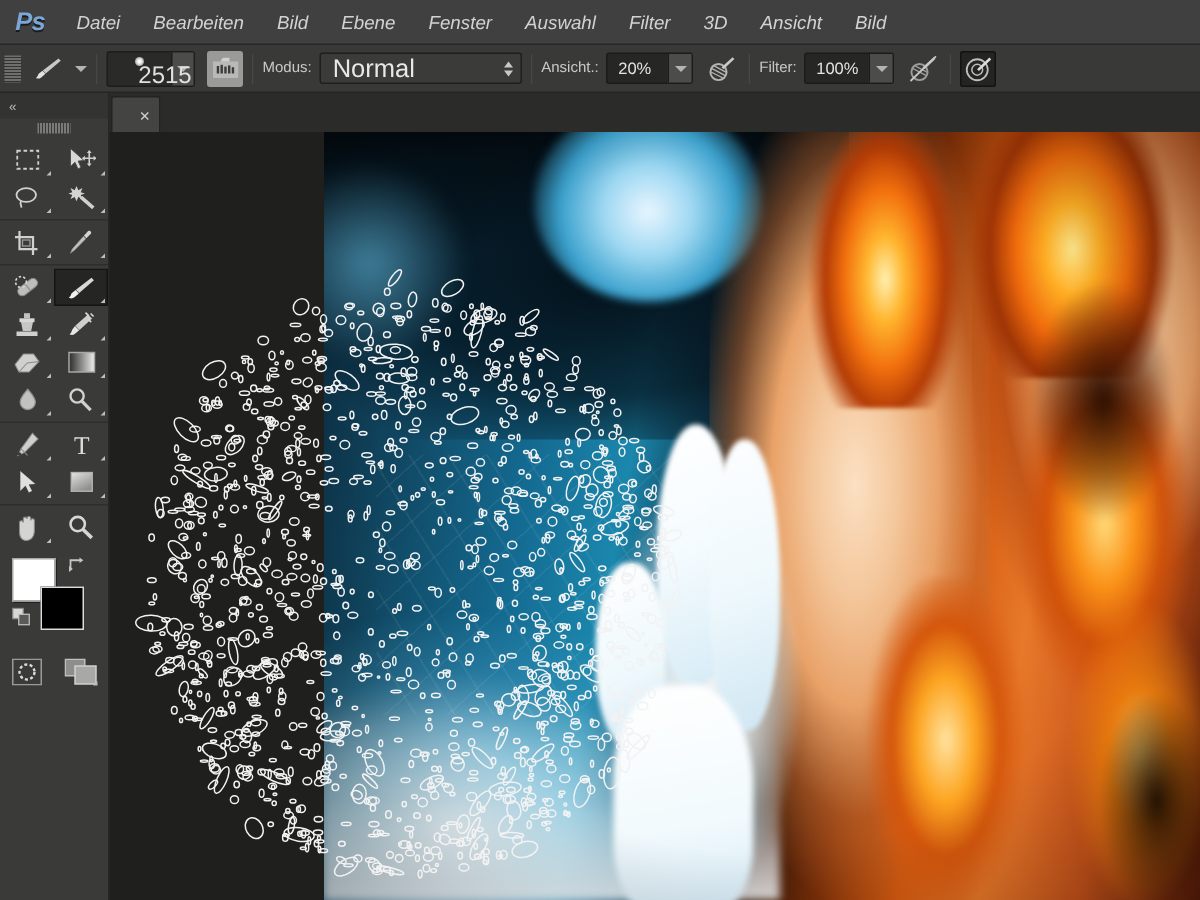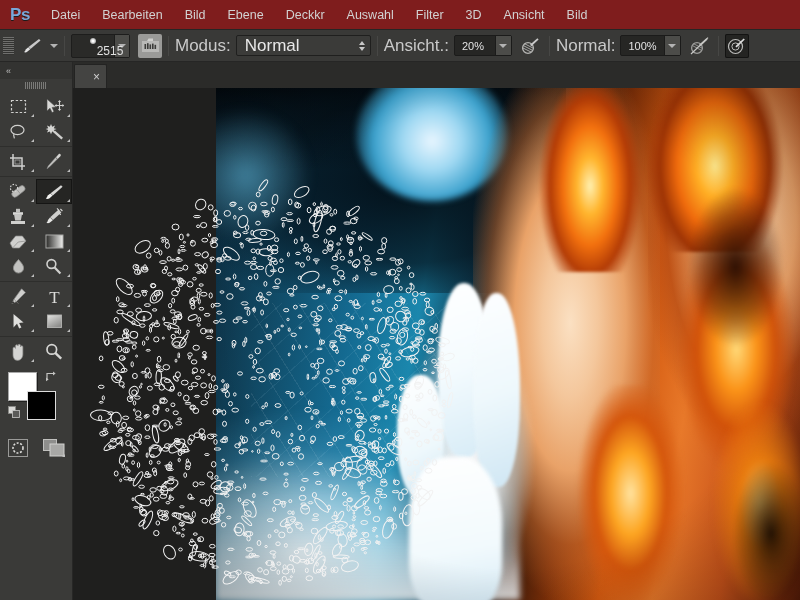--- a/index.html
+++ b/index.html
@@ -9,23 +9,24 @@
     overflow: hidden;
     background: #1e1e1e;
     font-family: "Liberation Sans", sans-serif;
     -webkit-font-smoothing: antialiased;
   }
   #app { position: relative; width: 800px; height: 600px; }
 
   
   #menubar {
     position: absolute; left: 0; top: 0; width: 800px; height: 30px;
-    background: #7f1d1d;
+    background: #404040;
     display: flex; align-items: center;
     border-bottom: 1px solid #262625;
+    font-style: italic;
   }
   #ps-logo {
     width: 40px; height: 30px;
     display: flex; align-items: center; justify-content: center;
     font-size: 17px; font-weight: bold; color: #7aa6d8;
     letter-spacing: -0.5px;
     text-shadow: 0 1px 0 #1b1b1b;
   }
   .menu-item {
     color: #d2d2d2; font-size: 12.5px;
@@ -42,21 +43,21 @@
   }
   .opt-grip {
     width: 11px; height: 18px; margin: 0 4px 0 3px;
     background: repeating-linear-gradient(to bottom,
        #6f6f6d 0px, #6f6f6d 1px, #333331 1px, #333331 2px);
   }
   .sep {
     width: 1px; height: 20px; background: #2c2c2a;
     border-right: 1px solid #474745; margin: 0 6px;
   }
-  .opt-label { color: #c9c9c9; font-size: 17px; margin-right: 5px; white-space: nowrap; }
+  .opt-label { color: #c9c9c9; font-size: 10px; margin-right: 5px; white-space: nowrap; }
   .tri-down {
     width: 0; height: 0;
     border-left: 4px solid transparent; border-right: 4px solid transparent;
     border-top: 4px solid #b4b4b4;
   }
   .brush-preview-box {
     display: flex; align-items: stretch;
     height: 24px; background: #2a2a28;
     border: 1px solid #1d1d1c; border-radius: 2px;
   }
@@ -64,21 +65,21 @@
     width: 42px; position: relative;
     display: flex; flex-direction: column;
     align-items: center; justify-content: flex-end;
     padding-bottom: 1px;
   }
   .brush-dot {
     width: 6px; height: 6px; border-radius: 50%;
     background: radial-gradient(circle, #fff 20%, #b9b9b9 60%, #6e6e6e 100%);
     position: absolute; top: 3px; left: 50%; margin-left: -3px;
   }
-  .brush-size-num { font-size: 12px; color: #e0e0e0; line-height: 10px; margin-left: 34px; }
+  .brush-size-num { font-size: 16px; color: #e0e0e0; line-height: 10px; margin-left: 34px; }
   .brush-arrow-cell {
     width: 15px; background: #4c4c49;
     border-left: 1px solid #1d1d1c;
     display: flex; align-items: center; justify-content: center;
   }
   .icon-btn {
     width: 24px; height: 24px;
     display: flex; align-items: center; justify-content: center;
     border-radius: 2px;
   }
@@ -220,21 +221,21 @@
 <body>
 
 <div id="app">
 
   <div id="menubar">
     <div id="ps-logo">Ps</div>
     <div class="menu-item">Datei</div>
     <div class="menu-item">Bearbeiten</div>
     <div class="menu-item">Bild</div>
     <div class="menu-item">Ebene</div>
-    <div class="menu-item">Deckkr</div>
+    <div class="menu-item">Fenster</div>
     <div class="menu-item">Auswahl</div>
     <div class="menu-item">Filter</div>
     <div class="menu-item">3D</div>
     <div class="menu-item">Ansicht</div>
     <div class="menu-item">Bild</div>
   </div>
 
   <div id="optionsbar">
     <div class="opt-grip"></div>
 
@@ -295,21 +296,21 @@
     <div class="icon-btn" style="margin-left:7px;">
       <svg width="19" height="18" viewBox="0 0 19 18">
         <circle cx="7" cy="11" r="5.4" fill="none" stroke="#b5b5b3" stroke-width="1.3"></circle>
         <path d="M2.4 8.6 L11.6 13.4 M3.4 6.6 L12.6 11.4 M2 11 L10 15" stroke="#b5b5b3" stroke-width="0.9"></path>
         <path d="M16.4 1.2 L17.6 2.4 L10.4 9.2 L9 7.8 Z" fill="#c9c9c9"></path>
       </svg>
     </div>
 
     <div class="sep"></div>
 
-    <span class="opt-label">Normal:</span>
+    <span class="opt-label">Filter:</span>
     <div class="field">
       <span class="val">100%</span>
       <span class="arrowcell">
           <i class="tri-down"></i>
         </span>
     </div>
     <div class="icon-btn" style="margin-left:7px;">
       <svg width="19" height="18" viewBox="0 0 19 18">
         <circle cx="7" cy="11" r="5.4" fill="none" stroke="#9d9d9b" stroke-width="1.3"></circle>
         <path d="M2.4 8.6 L11.6 13.4 M3.4 6.6 L12.6 11.4" stroke="#9d9d9b" stroke-width="0.9"></path>

